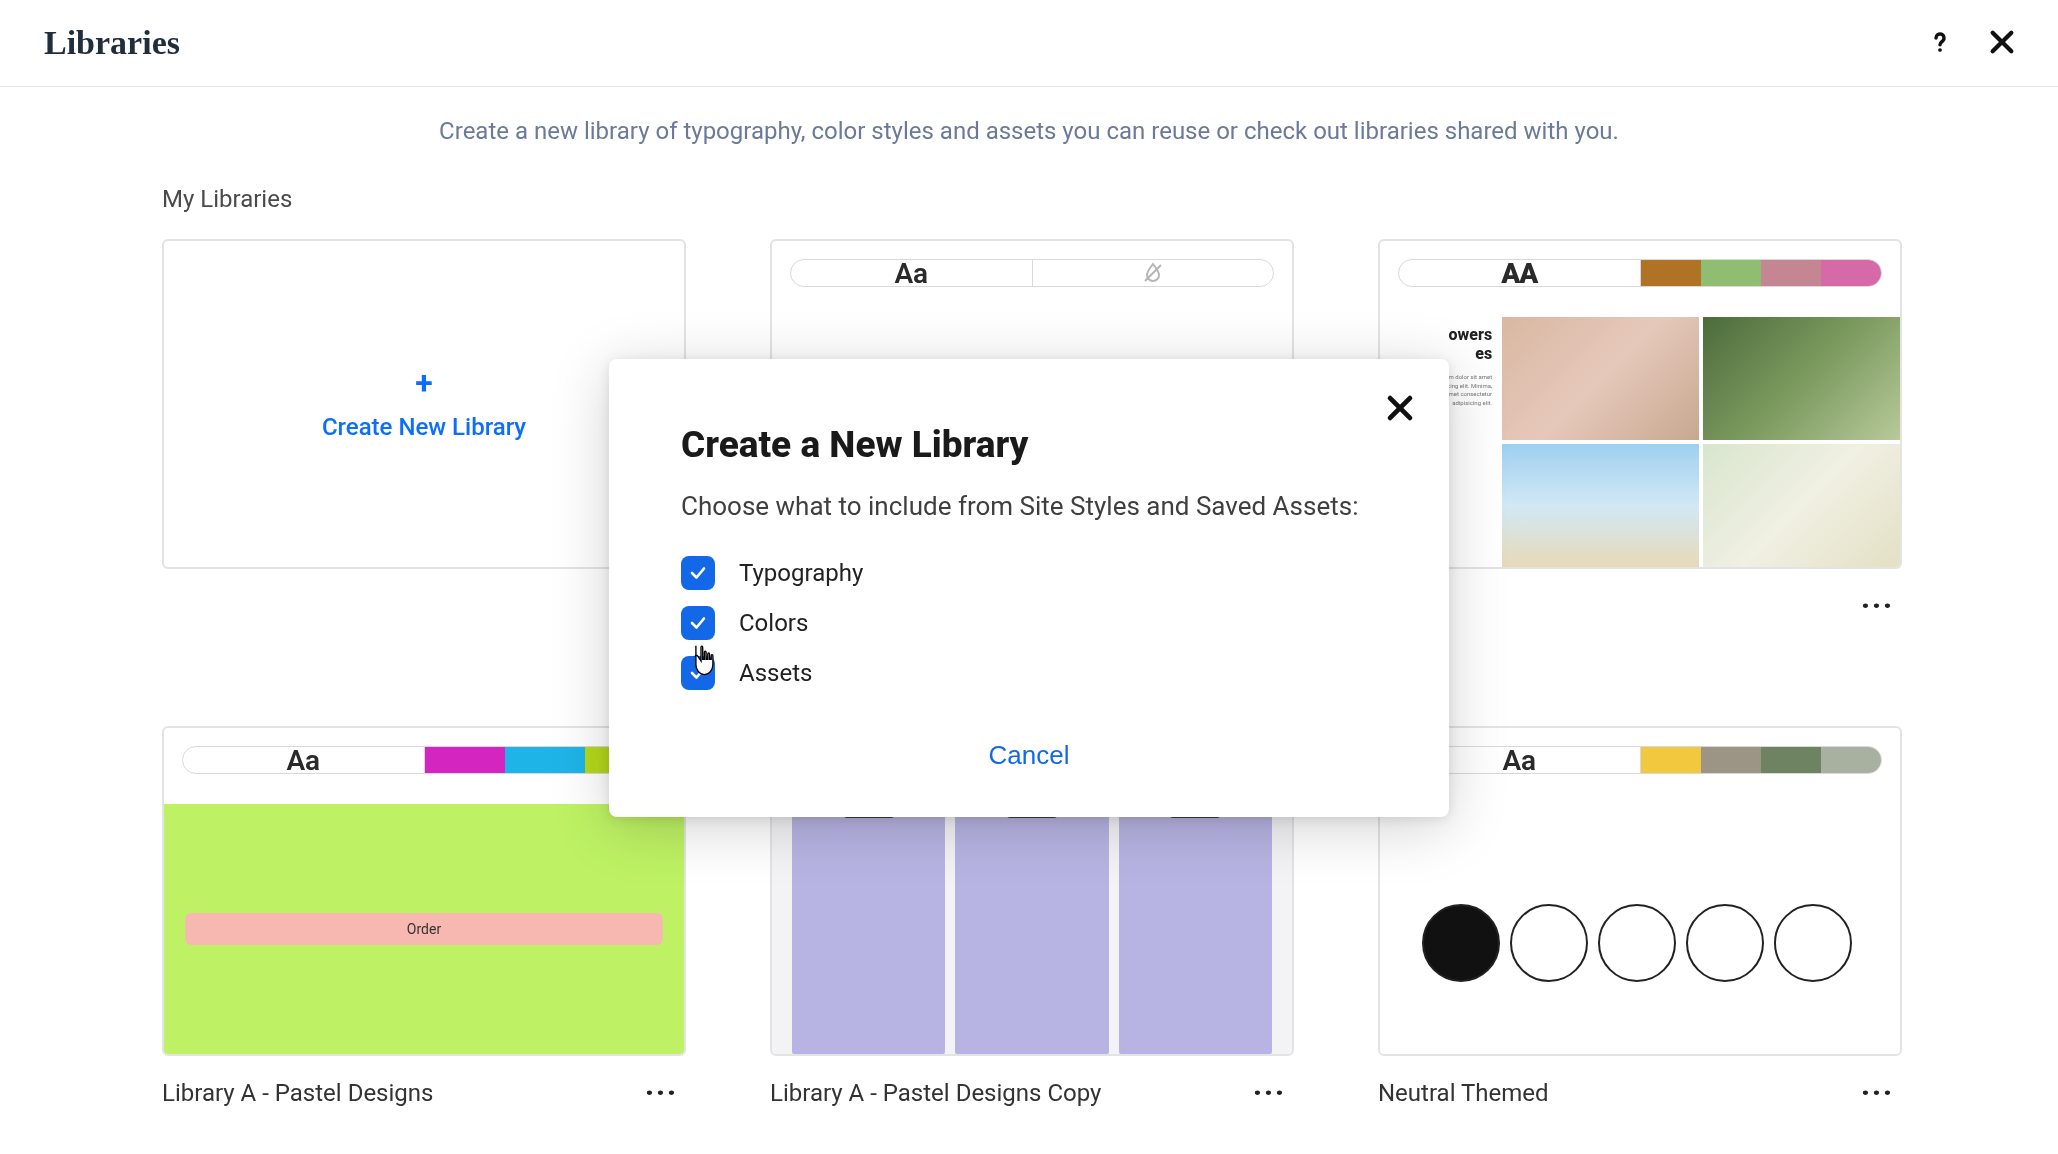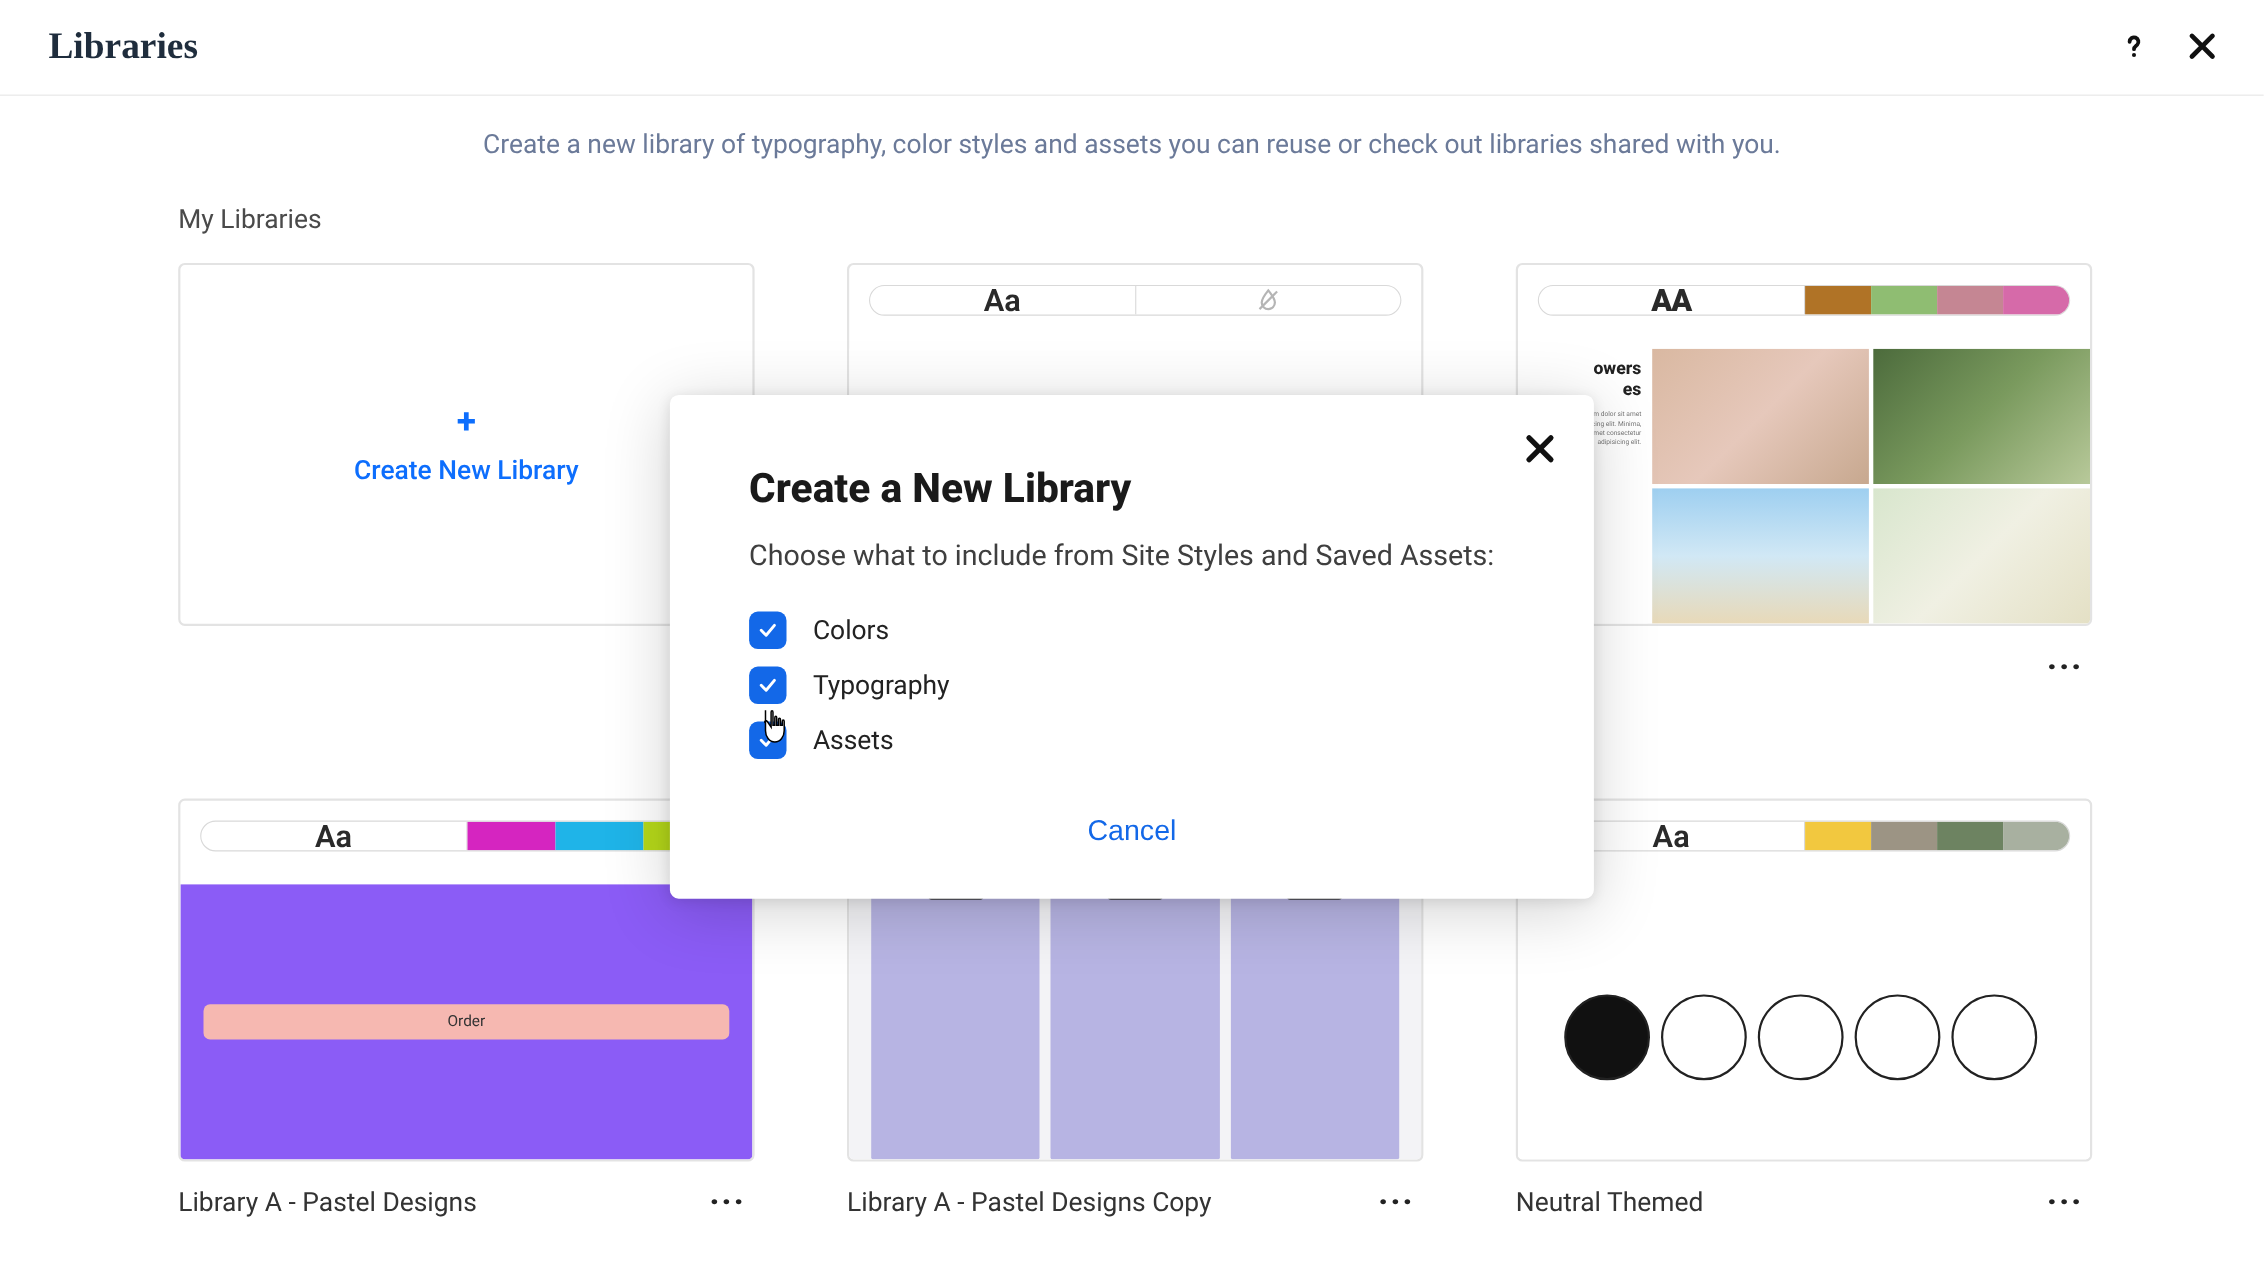--- a/index.html
+++ b/index.html
@@ -104,21 +104,21 @@
     justify-content: center;
     color: #b0b0b0;
   }
   .swatches { display: flex; flex: 1; }
   .sw { flex: 1; height: 100%; }
 
   .card-body { position: absolute; inset: 76px 0 0 0; overflow: hidden; }
 
   
   .body-peach {
-    background: #8b5cf6;
+    background: #bef264;
     display: flex; flex-direction: column; align-items: center; justify-content: center;
     gap: 30px;
   }
   .pill-peach {
     width: 92%; background: #f6b8b1; border-radius: 6px;
     text-align: center; font-size: 14px; color: #333; padding: 8px 0;
   }
 
   .body-lav { background: #f3f3f6; display: flex; gap: 10px; padding: 12px 20px 0 20px; }
   .lav-col {
@@ -356,29 +356,29 @@
   </button>
   <h2>Create a New Library</h2>
   <p class="desc">Choose what to include from Site Styles and Saved Assets:</p>
   <div class="opts">
     <label class="opt">
       <span class="cbx">
         <svg width="18" height="18" viewBox="0 0 24 24" fill="none" stroke="#fff" stroke-width="3.5" stroke-linecap="round" stroke-linejoin="round">
             <polyline points="4 12 10 18 20 6"></polyline>
           </svg>
       </span>
-      <span>Colors</span>
+      <span>Typography</span>
     </label>
     <label class="opt">
       <span class="cbx">
         <svg width="18" height="18" viewBox="0 0 24 24" fill="none" stroke="#fff" stroke-width="3.5" stroke-linecap="round" stroke-linejoin="round">
             <polyline points="4 12 10 18 20 6"></polyline>
           </svg>
       </span>
-      <span>Typography</span>
+      <span>Colors</span>
     </label>
     <label class="opt">
       <span class="cbx">
         <svg width="18" height="18" viewBox="0 0 24 24" fill="none" stroke="#fff" stroke-width="3.5" stroke-linecap="round" stroke-linejoin="round">
             <polyline points="4 12 10 18 20 6"></polyline>
           </svg>
       </span>
       <span>Assets</span>
     </label>
   </div>

